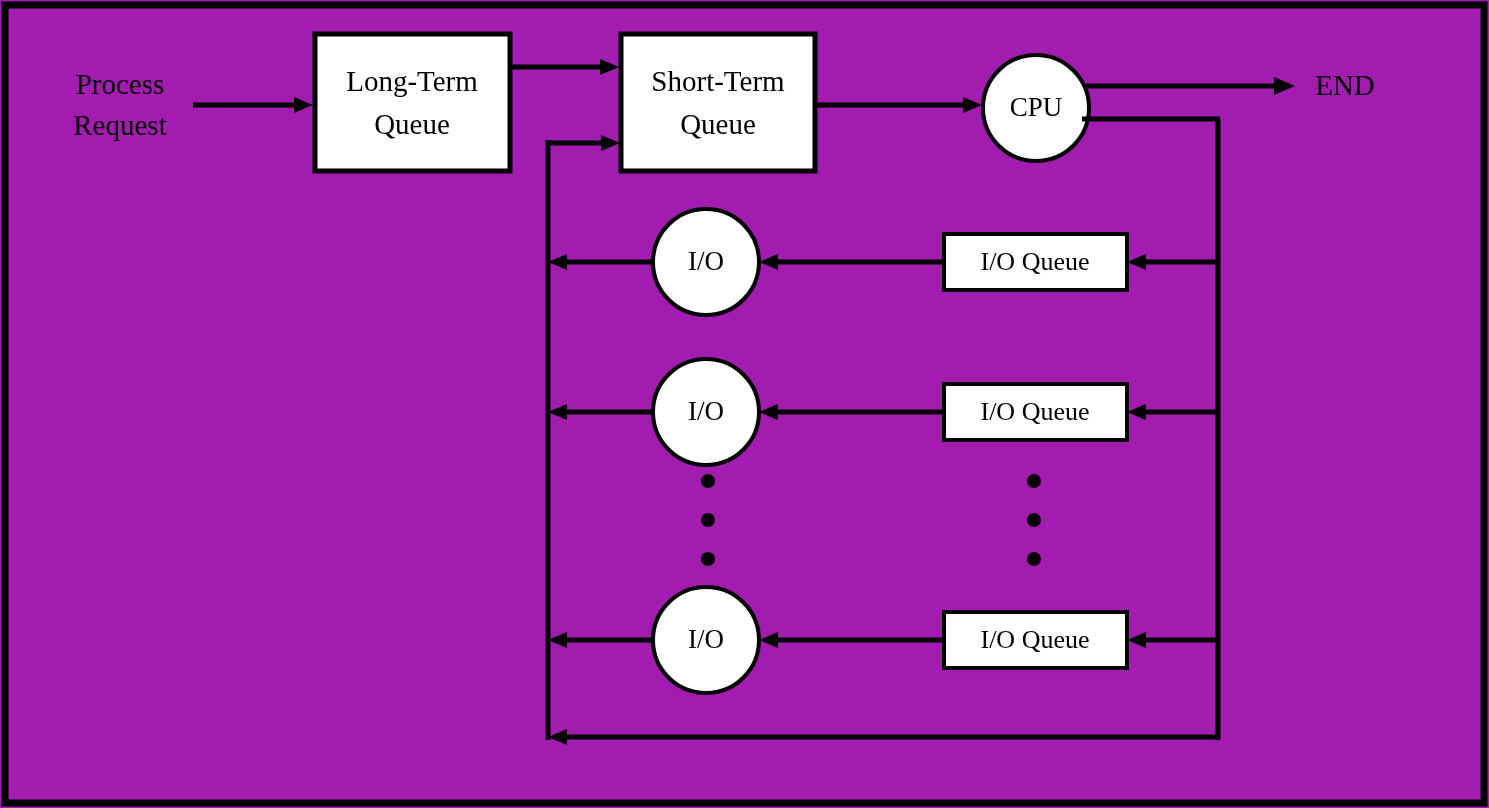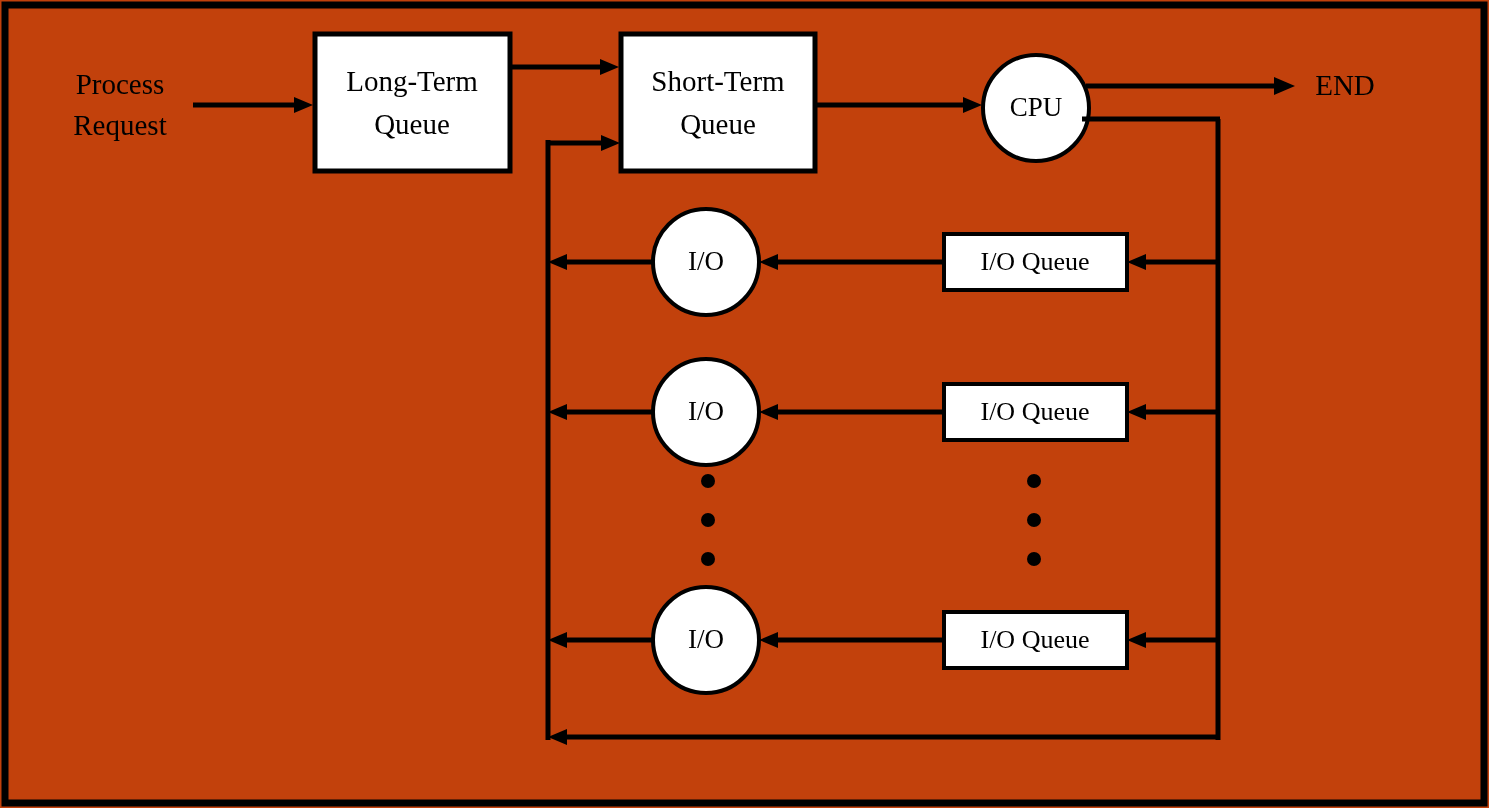--- a/index.html
+++ b/index.html
@@ -8,21 +8,21 @@
     padding: 0;
     background: #ffffff;
   }
   body {
     font-family: "Liberation Serif", "DejaVu Serif", serif;
   }
   #figure-root {
     position: relative;
     width: 1489px;
     height: 808px;
-    background: #c2410c;
+    background: #a21caf;
     overflow: hidden;
   }
   #figure-svg {
     position: absolute;
     top: 0;
     left: 0;
     width: 1489px;
     height: 808px;
     display: block;
   }

